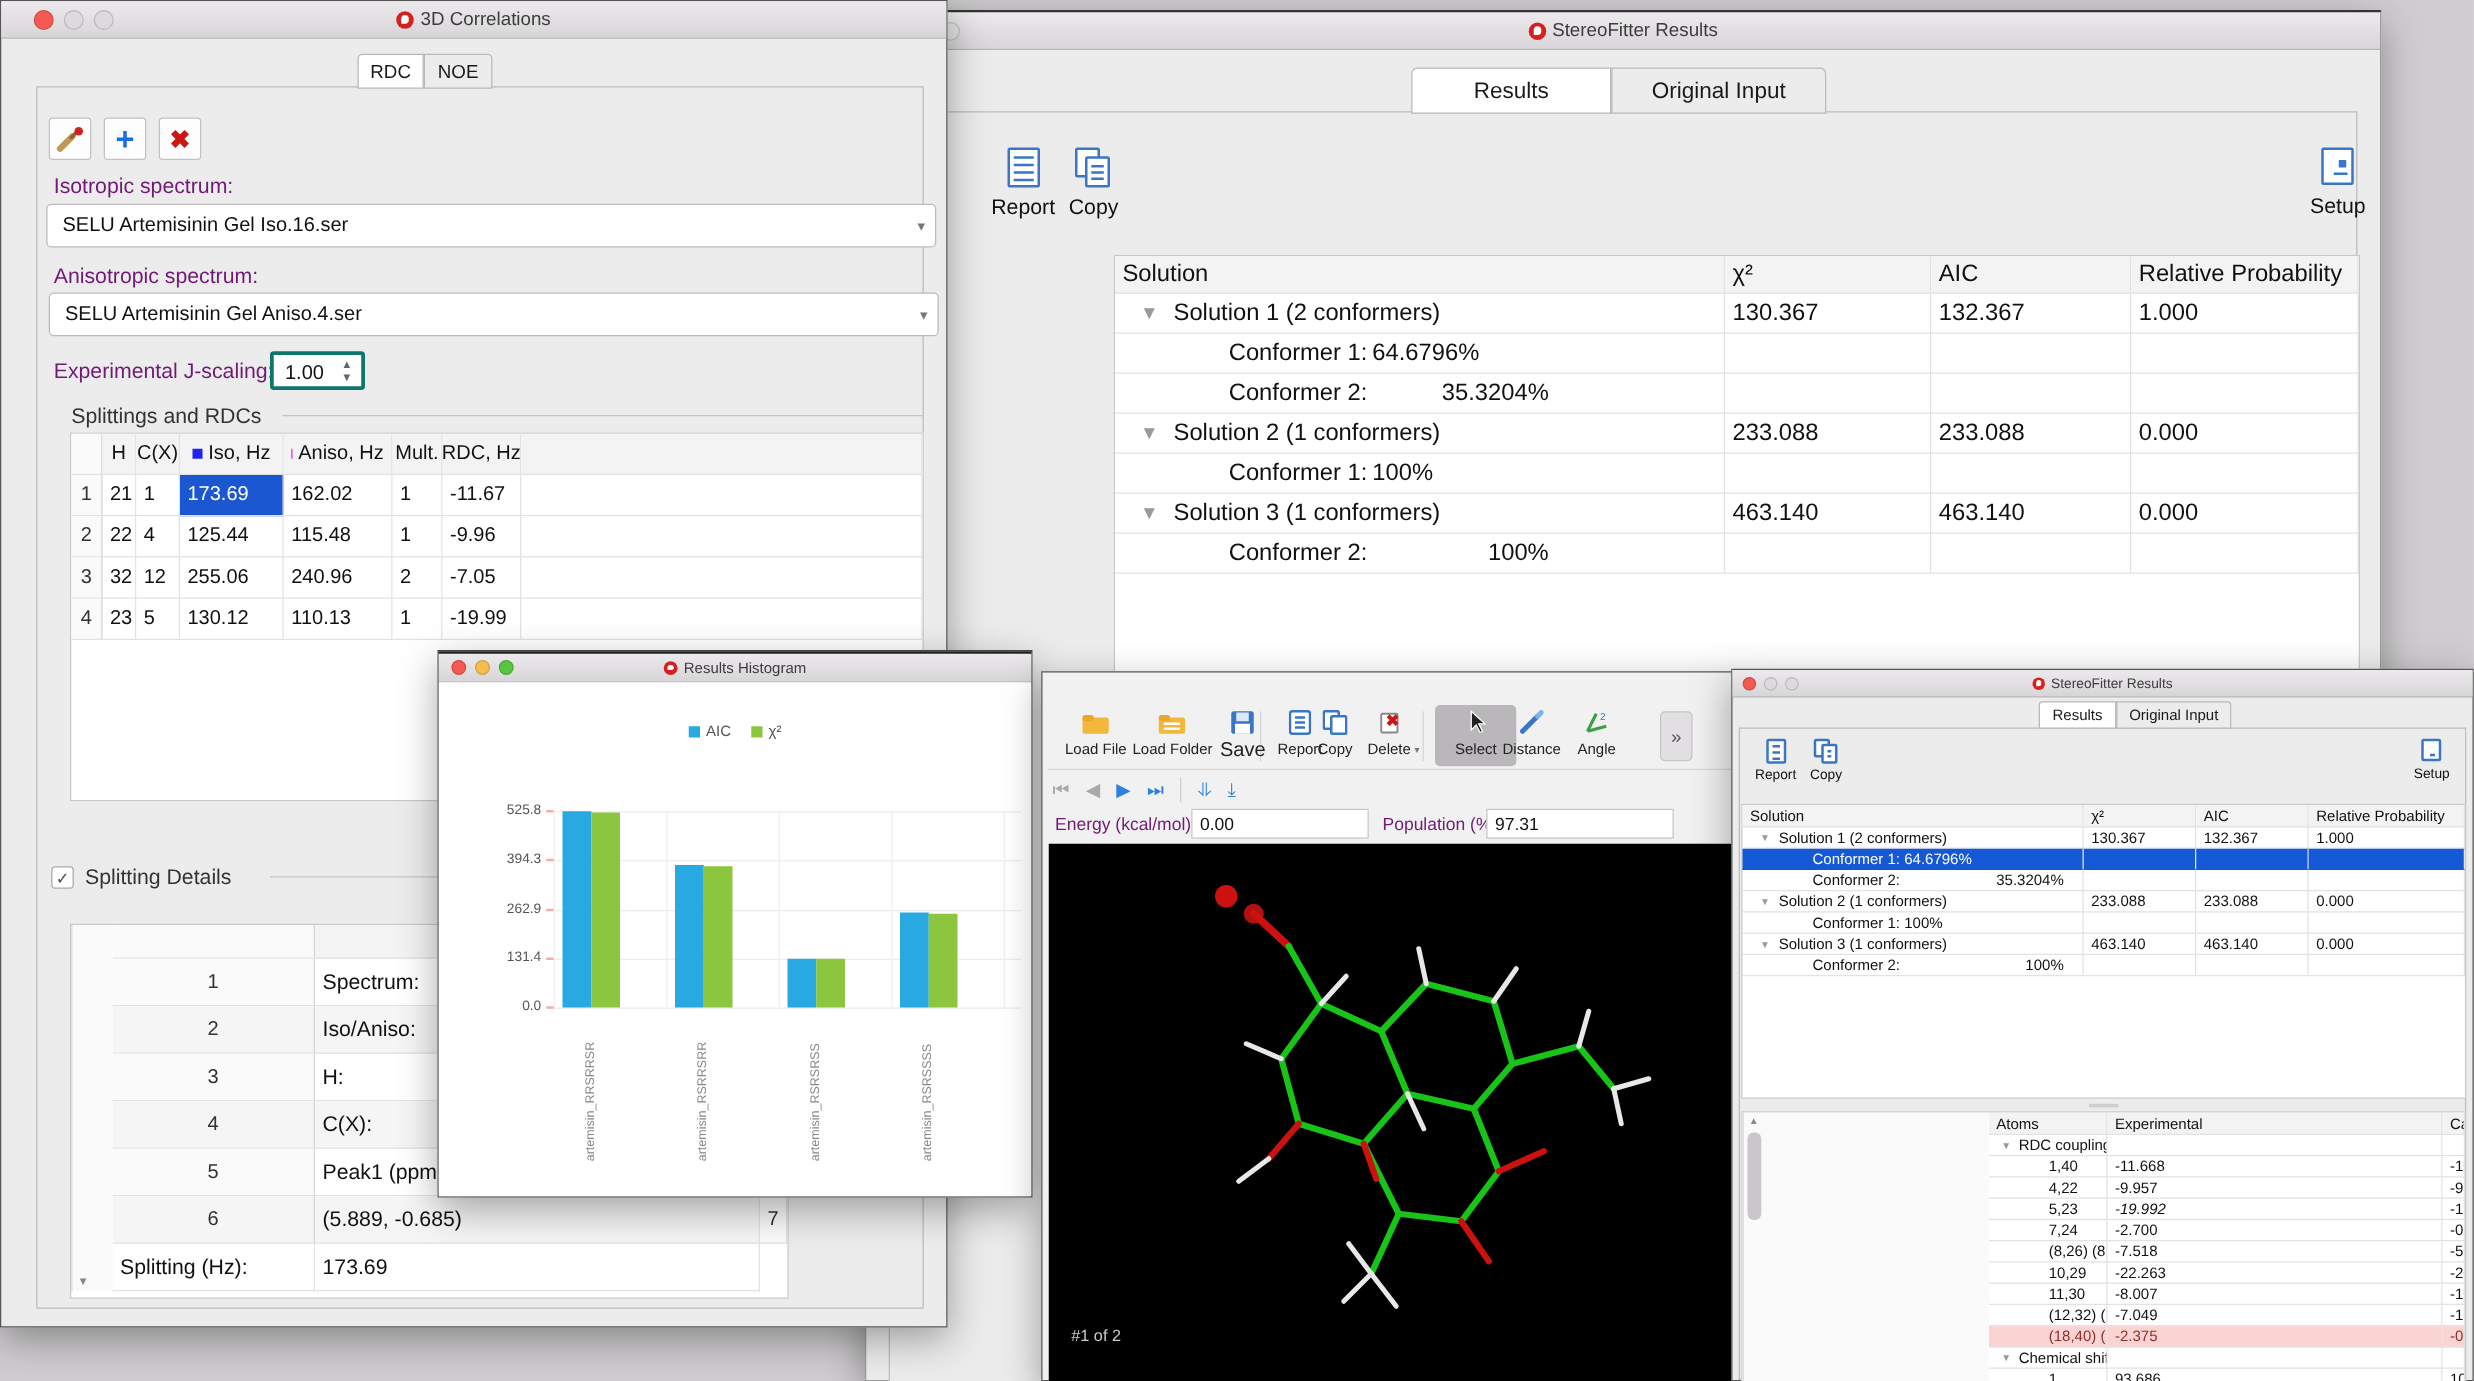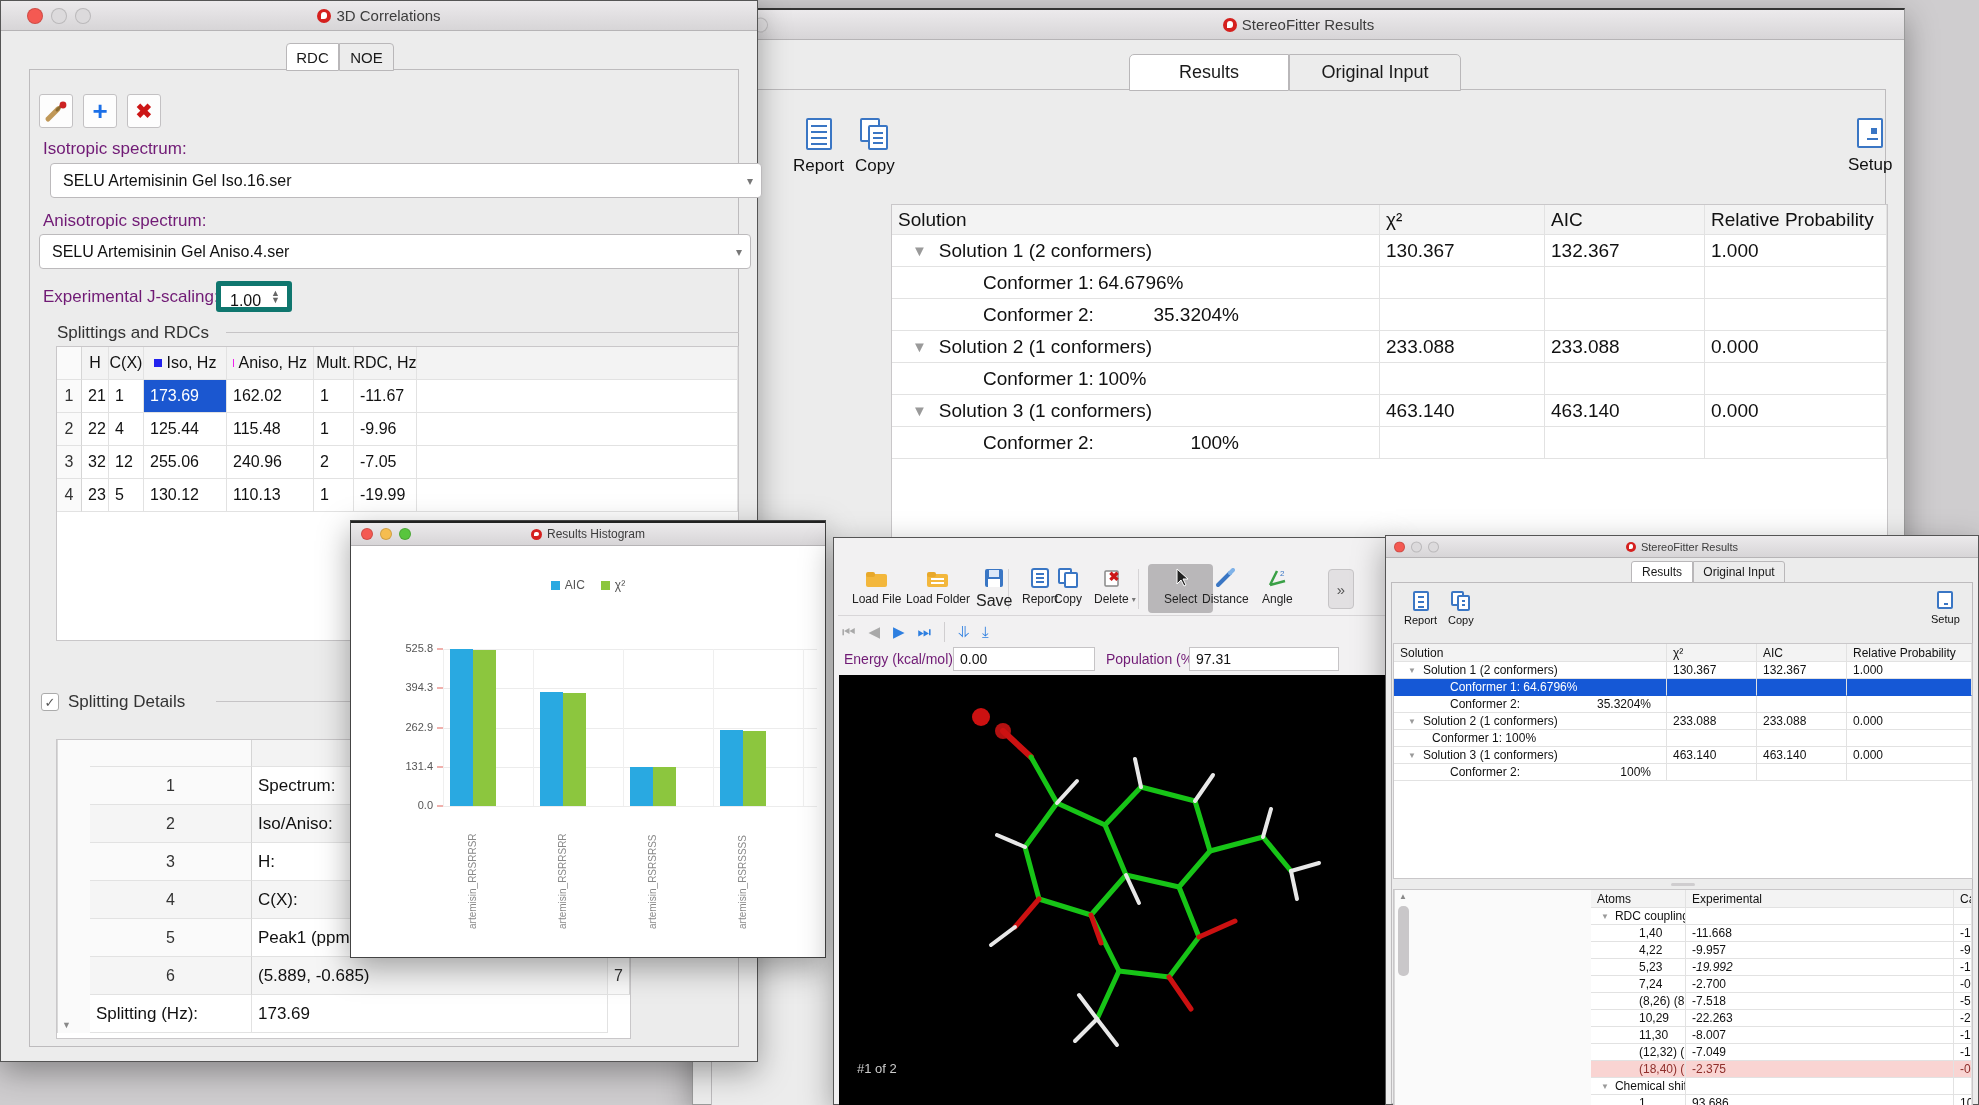--- a/index.html
+++ b/index.html
@@ -179,31 +179,31 @@
       <circle cx="19" cy="6" r="3.4" fill="#cc2222"></circle>
     </svg>
   </div>
   <div class="tbtn" style="left:82px;top:93px;width:34px;height:34px;">
     <span style="color:#1a6fe8;font-size:26px;font-weight:bold;line-height:1;">+</span>
   </div>
   <div class="tbtn" style="left:126px;top:93px;width:34px;height:34px;">
     <span style="color:#cc1515;font-size:20px;font-weight:bold;">✖</span>
   </div>
   <div class="lbl" style="left:42px;top:138px;font-size:17px;">Isotropic spectrum:</div>
-  <div class="combo" style="left:49px;top:162px;width:712px;height:35px;font-size:16px;">
+  <div class="combo" style="left:36px;top:162px;width:712px;height:35px;font-size:16px;">
     <span>SELU Artemisinin Gel Iso.16.ser</span>
       <span class="arr">▾</span>
   </div>
   <div class="lbl" style="left:42px;top:210px;font-size:17px;">Anisotropic spectrum:</div>
   <div class="combo" style="left:38px;top:233px;width:712px;height:35px;font-size:16px;">
     <span>SELU Artemisinin Gel Aniso.4.ser</span>
       <span class="arr">▾</span>
   </div>
   <div class="lbl" style="left:42px;top:286px;font-size:17px;">Experimental J-scaling:</div>
-  <div style="position:absolute;left:215px;top:280px;width:76px;height:31px;background:#fff;border:5px solid #0f766e;border-radius:3px;">
+  <div style="position:absolute;left:215px;top:280px;width:76px;height:31px;background:#fff;border:3px solid #0f766e;border-radius:3px;">
     <span style="position:absolute;left:9px;top:6px;font-size:16px;color:#111;">1.00</span>
     <span style="position:absolute;right:7px;top:2px;font-size:9px;color:#666;">▲</span>
     <span style="position:absolute;right:7px;bottom:2px;font-size:9px;color:#666;">▼</span>
   </div>
   <div class="lbl" style="left:56px;top:322px;font-size:17px;color:#333;">Splittings and RDCs</div>
   <div style="position:absolute;left:225px;top:331px;width:513px;height:1px;background:#c6c4c6;"></div>
   <div id="splittings-table" style="position:absolute;left:55px;top:345px;width:683px;height:295px;background:#fff;border:1px solid #c9c7c9;">
       <div style="display: grid; grid-template-columns: 25px 27px 35px 83px 87px 40px 63px 321px; grid-auto-rows: 33px; font-size: 16px;">
         <div class="cell hcell rn"></div>
         <div class="cell hcell" style="justify-content: center;">H</div>
@@ -604,21 +604,21 @@
         <div class="cell" style="height: 17px;"></div>
         <div class="cell" style="height: 17px;"></div>
         <div class="cell" style="height: 17px; position: relative;">
           <span style="color: rgb(154, 154, 154); font-size: 8px; margin: 0px 7px 0px 8px;">▼</span>
           <span>Solution 2 (1 conformers)</span>
         </div>
         <div class="cell" style="height: 17px;">233.088</div>
         <div class="cell" style="height: 17px;">233.088</div>
         <div class="cell" style="height: 17px;">0.000</div>
         <div class="cell" style="height: 17px; position: relative;">
-          <span style="margin-left: 32px;">Conformer 1: 100%</span>
+          <span style="margin-left: 50px;">Conformer 1: 100%</span>
         </div>
         <div class="cell" style="height: 17px;"></div>
         <div class="cell" style="height: 17px;"></div>
         <div class="cell" style="height: 17px;"></div>
         <div class="cell" style="height: 17px; position: relative;">
           <span style="color: rgb(154, 154, 154); font-size: 8px; margin: 0px 7px 0px 8px;">▼</span>
           <span>Solution 3 (1 conformers)</span>
         </div>
         <div class="cell" style="height: 17px;">463.140</div>
         <div class="cell" style="height: 17px;">463.140</div>

